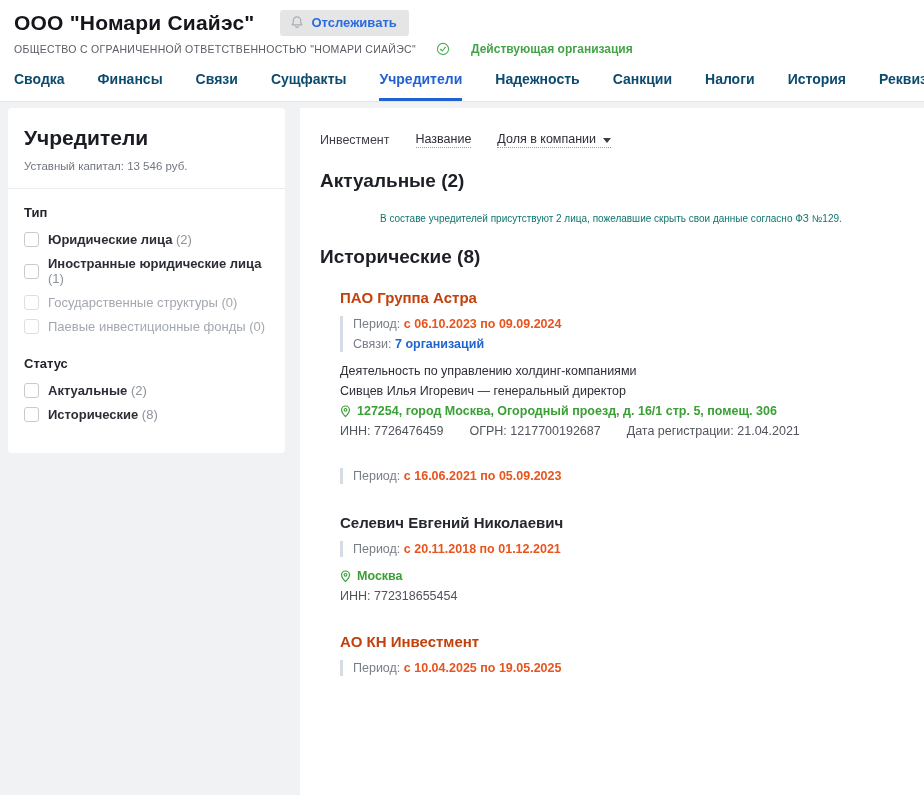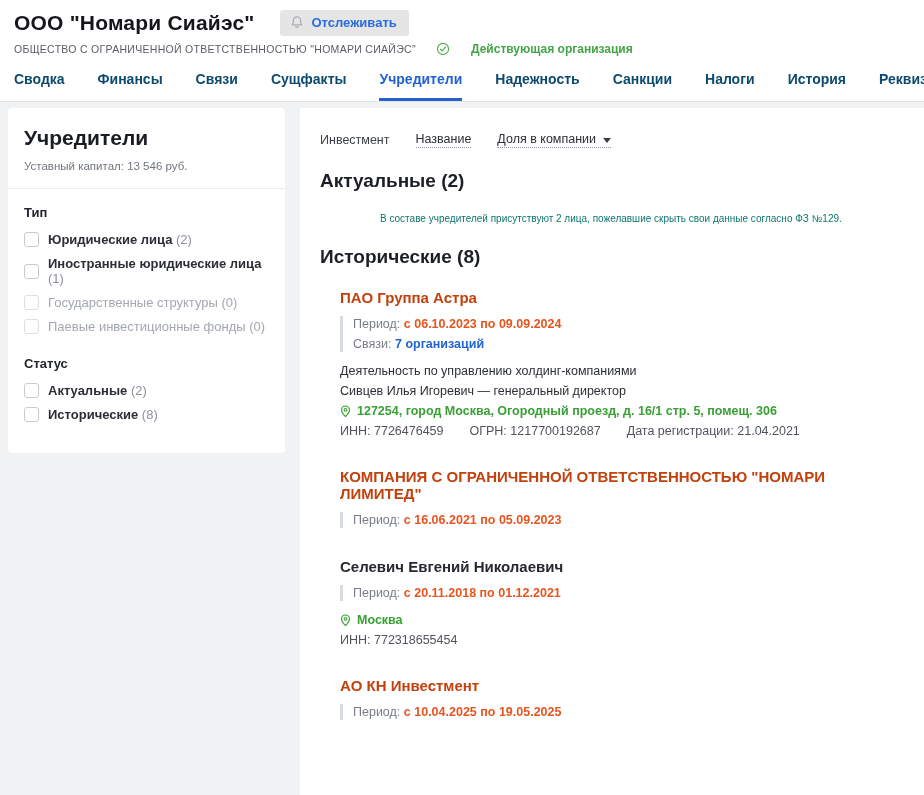--- a/index.html
+++ b/index.html
@@ -177,21 +177,21 @@
             <div class="address"><svg width="11" height="13" viewBox="0 0 12 14">
                 <path d="M6 1C3.6 1 1.7 2.9 1.7 5.3c0 3 4.3 7.2 4.3 7.2s4.3-4.2 4.3-7.2C10.3 2.9 8.4 1 6 1z" fill="none" stroke="#3aa035" stroke-width="1.3"></path>
                 <circle cx="6" cy="5.2" r="1.5" fill="none" stroke="#3aa035" stroke-width="1.2"></circle>
               </svg> 127254, город Москва, Огородный проезд, д. 16/1 стр. 5, помещ. 306</div>
             <div class="meta-row">
               <span>ИНН: 7726476459</span>
               <span>ОГРН: 1217700192687</span>
               <span>Дата регистрации: 21.04.2021</span>
             </div>
           </div></div>
-        <div class="entry"><a class="entry-name link">КОМПАНИЯ С ОГРАНИЧЕННОЙ ОТВЕТСТВЕННОСТЬЮ "НОМАРИ ЛИМИТЕД"</a><div class="period-block">
+        <div class="entry"><div class="period-block">
             <div><span class="meta-lbl">Период: </span><span class="orange">с 16.06.2021 по 05.09.2023</span></div>
           </div></div>
         <div class="entry"><a class="entry-name">Селевич Евгений Николаевич</a><div class="period-block">
             <div><span class="meta-lbl">Период: </span><span class="orange">с 20.11.2018 по 01.12.2021</span></div>
           </div><div class="details">
             <div class="address"><svg width="11" height="13" viewBox="0 0 12 14">
                 <path d="M6 1C3.6 1 1.7 2.9 1.7 5.3c0 3 4.3 7.2 4.3 7.2s4.3-4.2 4.3-7.2C10.3 2.9 8.4 1 6 1z" fill="none" stroke="#3aa035" stroke-width="1.3"></path>
                 <circle cx="6" cy="5.2" r="1.5" fill="none" stroke="#3aa035" stroke-width="1.2"></circle>
               </svg> Москва</div>
             <div class="meta-row">

